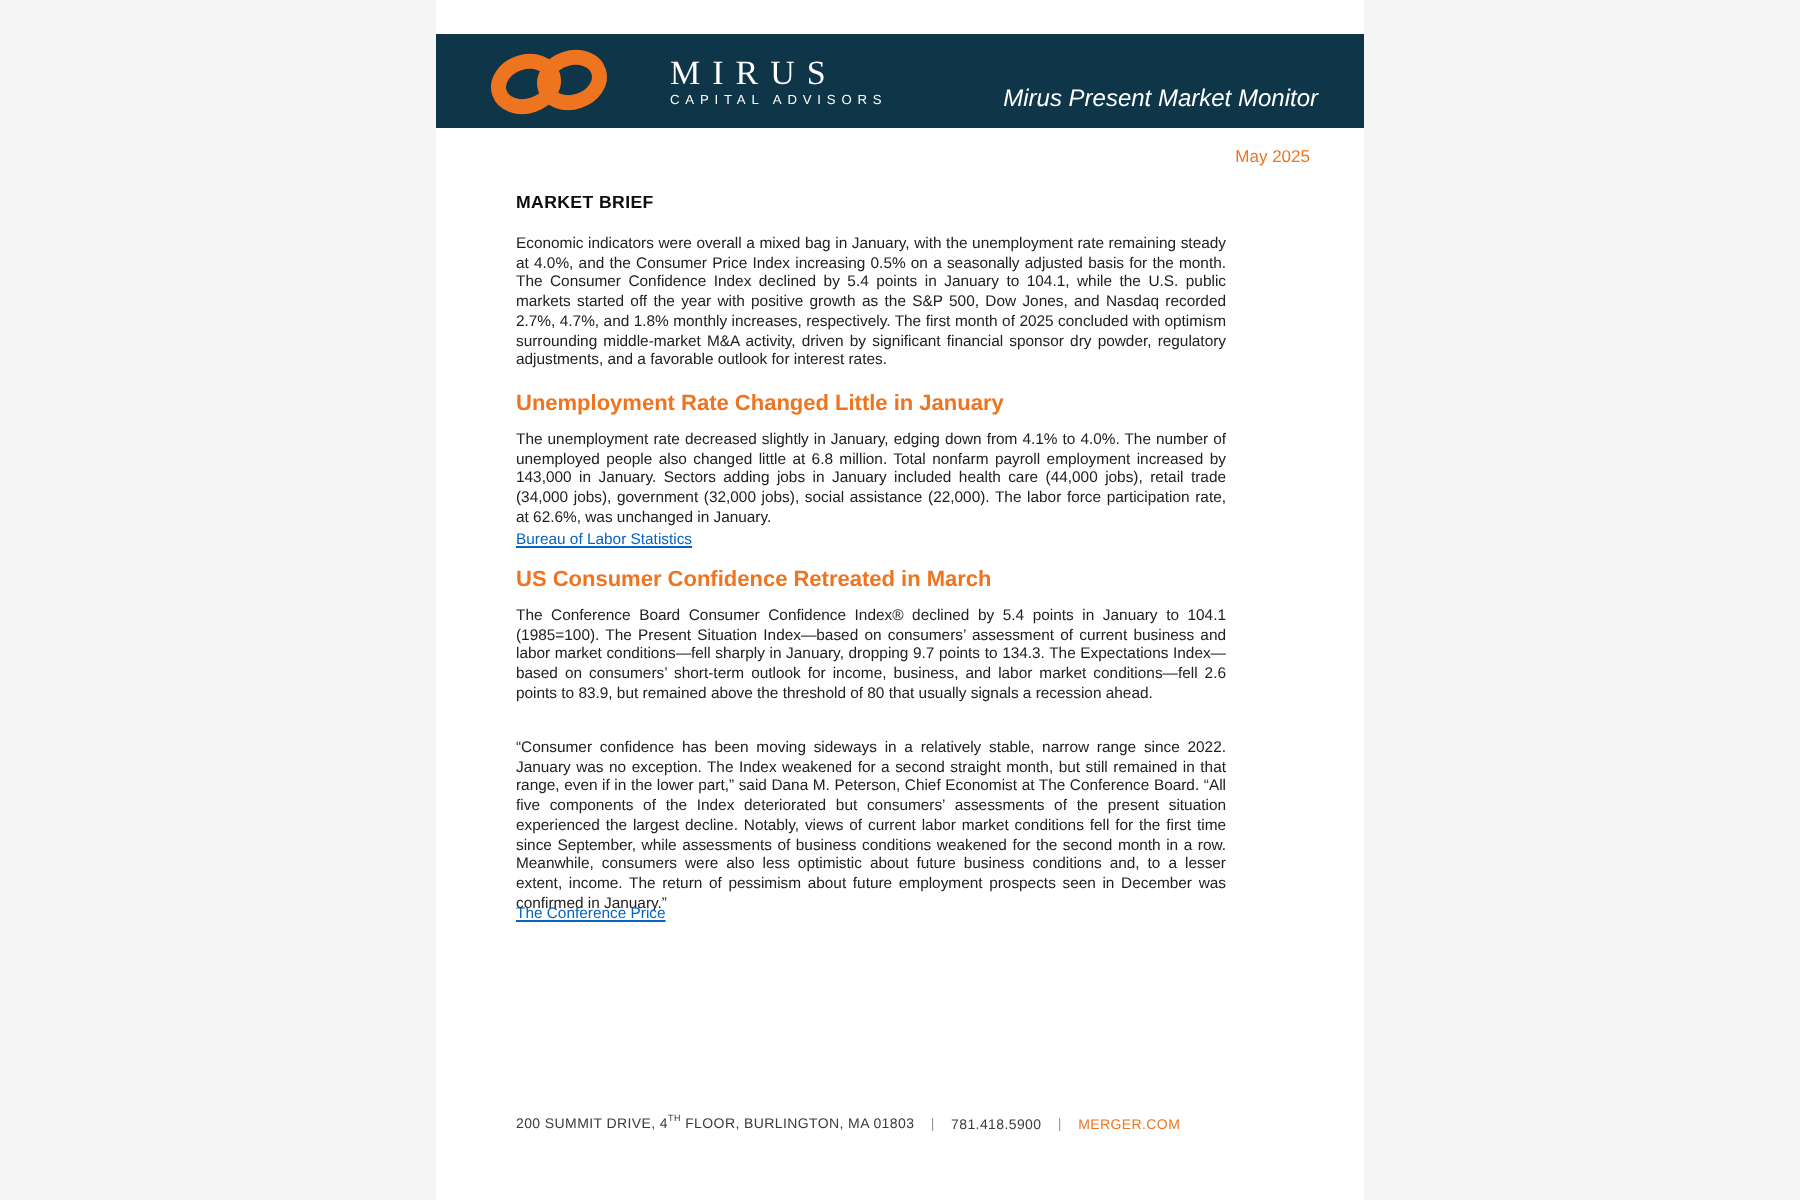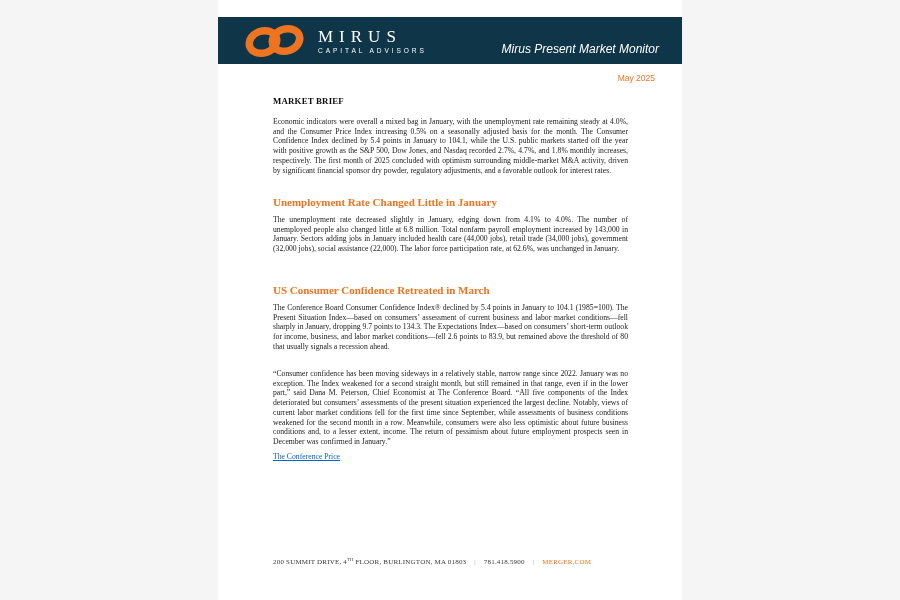--- a/index.html
+++ b/index.html
@@ -21,20 +21,21 @@
     position: absolute;
     left: 0; top: 17px;
     width: 464px; height: 47px;
     background: #0e3548;
   }
   .logo {
     position: absolute;
     left: 26px; top: 6px;
     display: flex;
     align-items: center;
+    gap: 17px;
   }
   .rings { display: block; }
   .wordmark { margin-left: 10px; }
   .brand {
     font-family: "Liberation Serif", serif;
     color: #ffffff;
     font-size: 17px;
     letter-spacing: 6px;
     line-height: 17px;
     white-space: nowrap;
@@ -54,21 +55,21 @@
     font-size: 12px;
     white-space: nowrap;
   }
   .date-line {
     position: absolute;
     top: 73px; right: 27px;
     color: #ee7420;
     font-size: 8.5px;
   }
   
-  .col { position: absolute; left: 55px; width: 355px; font-family: Liberation Serif, serif; }
+  .col { position: absolute; left: 40px; width: 355px; }
   .brief-heading {
     top: 96px;
     font-size: 8.8px;
     font-weight: bold;
     color: #0d0d0d;
     letter-spacing: 0.2px;
   }
   .body-text {
     font-size: 7.7px;
     line-height: 9.7px;
@@ -133,20 +134,21 @@
     <div class="header-title">Mirus Present Market Monitor</div>
   </div>
 
   <div class="date-line">May 2025</div>
 
   <div class="col brief-heading">MARKET BRIEF</div>
   <p class="col body-text p1">Economic indicators were overall a mixed bag in January, with the unemployment rate remaining steady at 4.0%, and the Consumer Price Index increasing 0.5% on a seasonally adjusted basis for the month. The Consumer Confidence Index declined by 5.4 points in January to 104.1, while the U.S. public markets started off the year with positive growth as the S&amp;P 500, Dow Jones, and Nasdaq recorded 2.7%, 4.7%, and 1.8% monthly increases, respectively. The first month of 2025 concluded with optimism surrounding middle-market M&amp;A activity, driven by significant financial sponsor dry powder, regulatory adjustments, and a favorable outlook for interest rates.</p>
 
   <div class="col sec-heading h-unemployment">Unemployment Rate Changed Little in January</div>
   <p class="col body-text p2">The unemployment rate decreased slightly in January, edging down from 4.1% to 4.0%. The number of unemployed people also changed little at 6.8 million. Total nonfarm payroll employment increased by 143,000 in January. Sectors adding jobs in January included health care (44,000 jobs), retail trade (34,000 jobs), government (32,000 jobs), social assistance (22,000). The labor force participation rate, at 62.6%, was unchanged in January.</p>
+  <a class="col link link1">Bureau of Labor Statistics</a>
 
   <div class="col sec-heading h-confidence">US Consumer Confidence Retreated in March</div>
   <p class="col body-text p3">The Conference Board Consumer Confidence Index® declined by 5.4 points in January to 104.1 (1985=100). The Present Situation Index—based on consumers’ assessment of current business and labor market conditions—fell sharply in January, dropping 9.7 points to 134.3. The Expectations Index—based on consumers’ short-term outlook for income, business, and labor market conditions—fell 2.6 points to 83.9, but remained above the threshold of 80 that usually signals a recession ahead.</p>
   <p class="col body-text p4">“Consumer confidence has been moving sideways in a relatively stable, narrow range since 2022. January was no exception. The Index weakened for a second straight month, but still remained in that range, even if in the lower part,” said Dana M. Peterson, Chief Economist at The Conference Board. “All five components of the Index deteriorated but consumers’ assessments of the present situation experienced the largest decline. Notably, views of current labor market conditions fell for the first time since September, while assessments of business conditions weakened for the second month in a row. Meanwhile, consumers were also less optimistic about future business conditions and, to a lesser extent, income. The return of pessimism about future employment prospects seen in December was confirmed in January.”</p>
   <a class="col link link2">The Conference Price</a>
 
   <div class="col footer-line">
     <span><span>200 SUMMIT DRIVE, 4</span><sup>TH</sup><span> FLOOR, BURLINGTON, MA 01803</span></span>
     <span class="sep">|</span>
     <span>781.418.5900</span>

